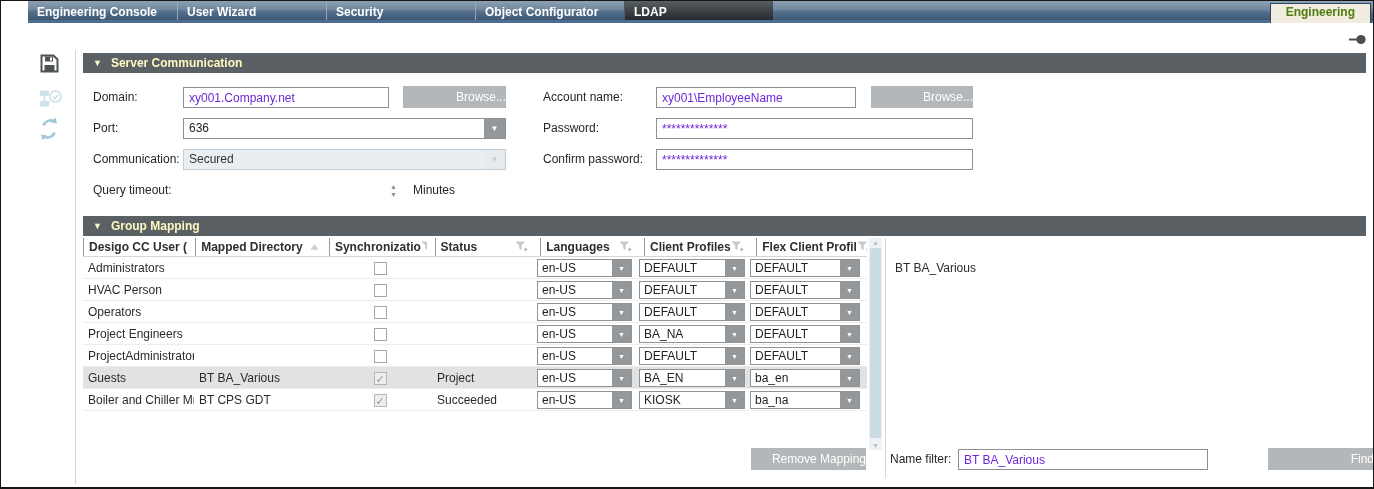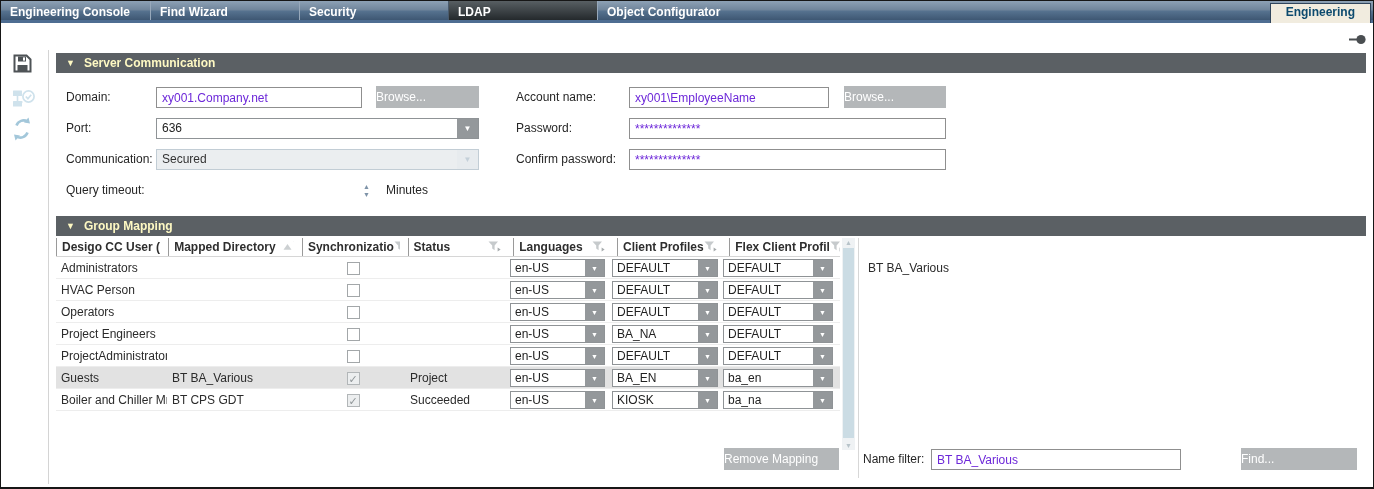--- a/index.html
+++ b/index.html
@@ -1,35 +1,35 @@
 <!DOCTYPE html>
 <html><head>
 <meta charset="utf-8">
 <style>
   html,body{margin:0;padding:0;background:#d8d8d8;}
   *{box-sizing:border-box;}
-  .window{position:relative;width:1374px;height:489px;background:#fff;border:1px solid #161616;border-bottom-width:2px;font-family:"Liberation Sans",sans-serif;overflow:hidden;}
+  .window{position:relative;width:1374px;height:489px;background:#fff;border:1px solid #161616;border-bottom-width:2px;font-family:"Liberation Sans",sans-serif;overflow:hidden;padding-left:27px;}
   
   .tabbar{height:22px;background:linear-gradient(#8da1b5,#71869c 45%,#55718e 55%,#3e5773);display:flex;align-items:stretch;border-bottom:3px solid #4e6d92;}
   .tab{width:149px;color:#fff;font-weight:bold;font-size:12px;line-height:22px;padding-left:9px;cursor:default;border-left:1px solid #97a8ba;overflow:hidden;white-space:nowrap;}
   .tab:first-child{border-left:none;}
   .tab.active{background:linear-gradient(#585f63,#24292c);border-left-color:#4a5a6c;}
-  .mode-btn{margin-left:auto;margin-right:2px;margin-top:2px;height:30px;line-height:17px;background:#f1ecdf;border:1px solid #30455c;color:#0c4a6e;font-weight:bold;font-size:12px;padding:0 15px;cursor:default;}
+  .mode-btn{margin-left:auto;margin-right:2px;margin-top:2px;height:30px;line-height:17px;background:#f1ecdf;border:1px solid #30455c;color:#4d7c0f;font-weight:bold;font-size:12px;padding:0 15px;cursor:default;}
   
   .content{position:relative;height:461px;background:#fff;}
   .lefttoolbar{position:absolute;left:0;top:27px;bottom:0;width:48px;border-right:1px solid #d4d4d4;}
   .tool{position:absolute;left:11px;cursor:pointer;}
   .pin{position:absolute;top:8px;right:7px;cursor:pointer;}
   .main{position:absolute;left:55px;top:27px;right:6px;bottom:2px;}
   .sec-hd{position:absolute;left:0;right:1px;height:20px;background:#5b6064;color:#fef9c3;font-size:12px;line-height:20px;}
   .sec-hd .tri{display:inline-block;margin:0 9px 0 10px;font-size:9px;vertical-align:1px;cursor:pointer;}
   .sec-hd .ttl{font-weight:bold;}
   .lbl{position:absolute;font-size:12px;color:#262626;line-height:21px;}
   .tin{position:absolute;height:21px;border:1px solid #8f8f8f;font-size:12px;font-family:"Liberation Sans",sans-serif;padding:0 5px;color:#6d28d9;}
-  .btn{position:absolute;height:22px;background:#b4b7b9;color:#fff;font-size:12px;line-height:22px;text-align:left;cursor:default;border:none;}
+  .btn{position:absolute;height:22px;background:#b4b7b9;color:#fff;font-size:12px;line-height:22px;text-align:right;cursor:default;border:none;}
   .dd{position:absolute;display:flex;height:21px;border:1px solid #8f9396;background:#fff;}
   .dd .v{flex:1;font-size:12px;line-height:19px;padding:0 5px;overflow:hidden;white-space:nowrap;color:#222;}
   .dd .b{width:21px;background:#94989b;color:#fff;font-size:8px;line-height:19px;text-align:center;cursor:pointer;}
   .dd.disabled{background:#ecef f0;background:#ebeef0;border-color:#c2cdd5;}
   .dd.disabled .v{color:#333;}
   .dd.disabled .b{background:#e7ebee;color:#c4d0d9;}
   .spin{position:absolute;width:11px;height:21px;display:flex;flex-direction:column;justify-content:center;}
   .spin span{font-size:7px;line-height:8px;color:#7e93a8;text-align:center;cursor:pointer;}
   
   .thead{position:absolute;display:flex;background:#fff;border-bottom:1px solid #d6d6d6;gap:8px;}
@@ -51,24 +51,24 @@
   .vdiv{position:absolute;width:1px;background:#d7d7d7;}
 </style>
 </head>
 <body>
 
 <div class="window">
 
   <div class="tabbar">
     <div style="display:flex;" id="tabstrip">
         <div class="tab">Engineering Console</div>
-        <div class="tab">Find Wizard</div>
+        <div class="tab">User Wizard</div>
         <div class="tab">Security</div>
+        <div class="tab">Object Configurator</div>
         <div class="tab active">LDAP</div>
-        <div class="tab">Object Configurator</div>
       </div>
     <div class="mode-btn">Engineering</div>
   </div>
 
   <div class="content">
 
     <div class="lefttoolbar">
       <div class="tool" style="top:3px;">
         <svg width="21" height="21" viewBox="0 0 21 21">
           <path d="M2.5 2.5h12l4 4v12h-16z" fill="none" stroke="#4e5356" stroke-width="2"></path>

